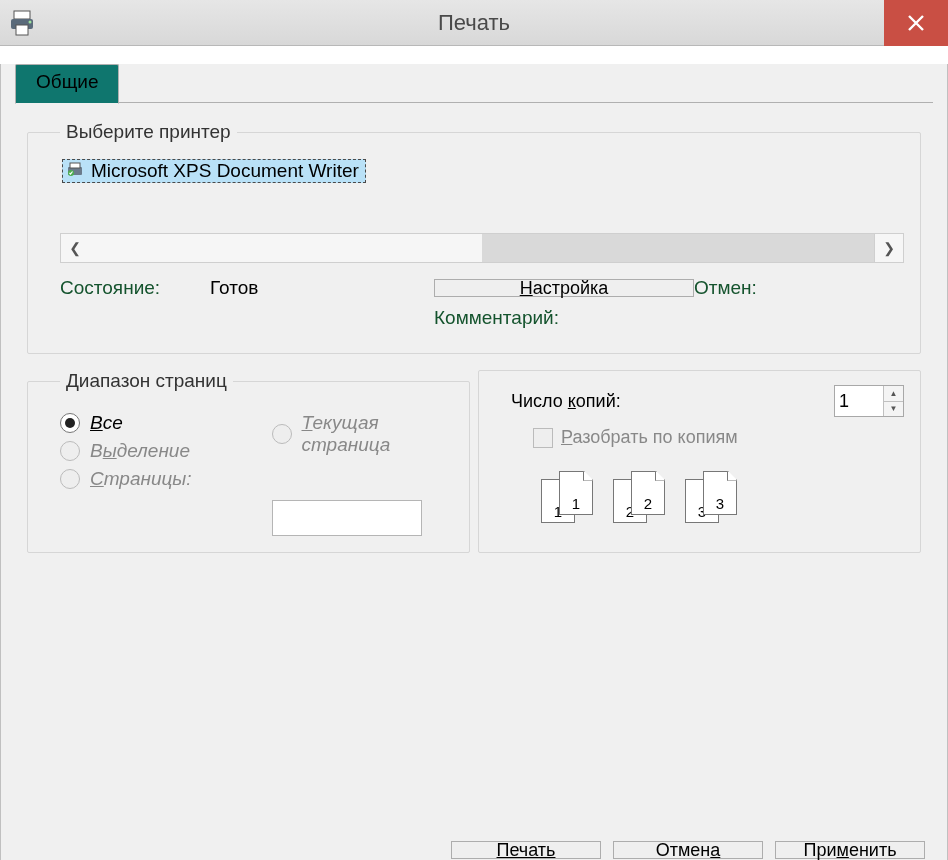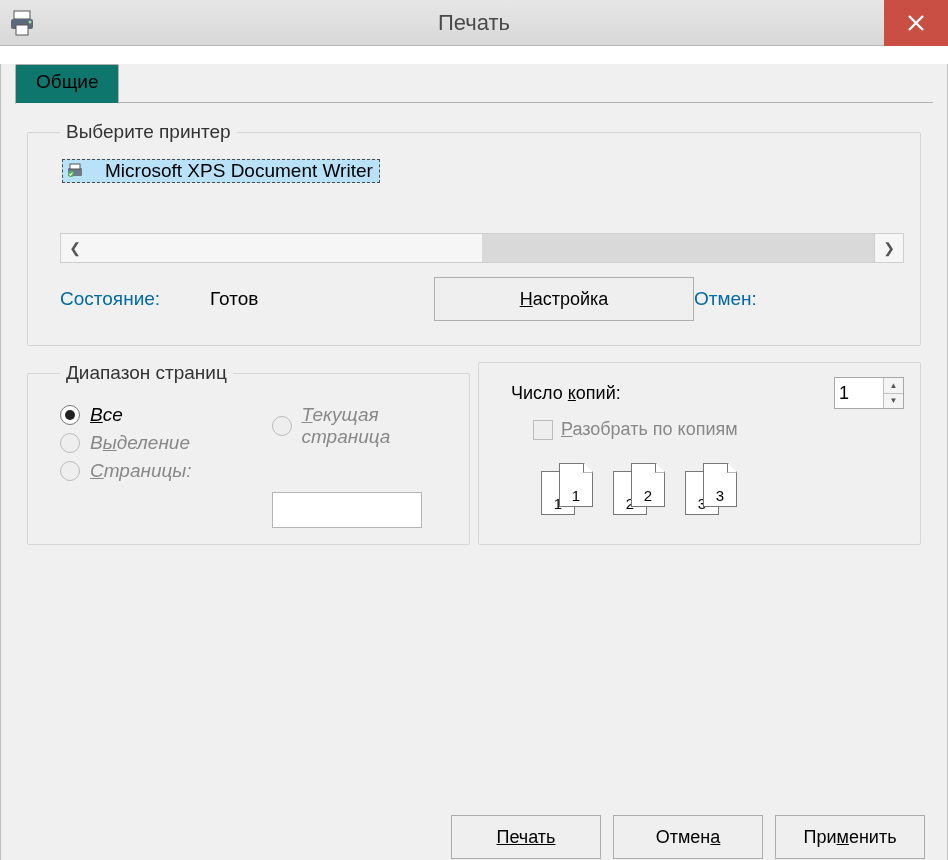--- a/index.html
+++ b/index.html
@@ -87,22 +87,22 @@
     color: #333;
     padding: 0 6px;
   }
   .printer-list {
     border: none;
     height: 72px;
     padding: 2px;
   }
   .printer-item {
     display: inline-flex;
-    align-items: center;
-    gap: 20px;
+    align-items: flex-start;
+    gap: 6px;
     background: #b9e1f7;
     border: 1px dashed #4a4a4a;
     padding: 0 6px 0 2px;
     font-size: 19px;
   }
   .printer-item .picon {
     width: 20px; height: 20px;
     display: inline-block;
   }
   .hscroll {
@@ -127,34 +127,34 @@
     background: #f6f6f6;
   }
   .status-grid {
     display: grid;
     grid-template-columns: 150px 1fr 260px 210px;
     row-gap: 8px;
     align-items: center;
     margin-top: 14px;
     font-size: 19px;
   }
-  .status-grid .lbl { color: #0369a1; }
+  .status-grid .lbl { color: #14532d; }
   .chk {
     display: inline-flex;
     align-items: center;
     gap: 8px;
   }
   .chk .box {
     width: 20px; height: 20px;
     border: 1px solid #888;
     background: #fff;
   }
   .chk.disabled .box { background: #eee; border-color: #bbb; }
   .btn {
-    height: 44px;
+    height: 18px;
     background: #efefef;
     border: 1px solid #adadad;
     font-size: 18px;
     padding: 0 14px;
     text-align: center;
     display: inline-flex;
     align-items: center;
     justify-content: center;
     min-width: 150px;
   }
@@ -296,20 +296,21 @@
         <div class="lbl">Состояние:</div>
         <div>Готов</div>
         <button class="btn">
           <span><span class="uline">Н</span><span>астройка</span></span>
         </button>
 
         <div class="lbl">Отмен:</div>
         <div></div>
         <div></div>
 
+        <div class="lbl">Комментарий:</div>
         <div></div>
         <div></div>
       </div>
     </fieldset>
 
     <div class="two-col">
       <fieldset class="gb">
         <legend>Диапазон страниц</legend>
         <div class="col2-top">
           <div style="flex:1">

